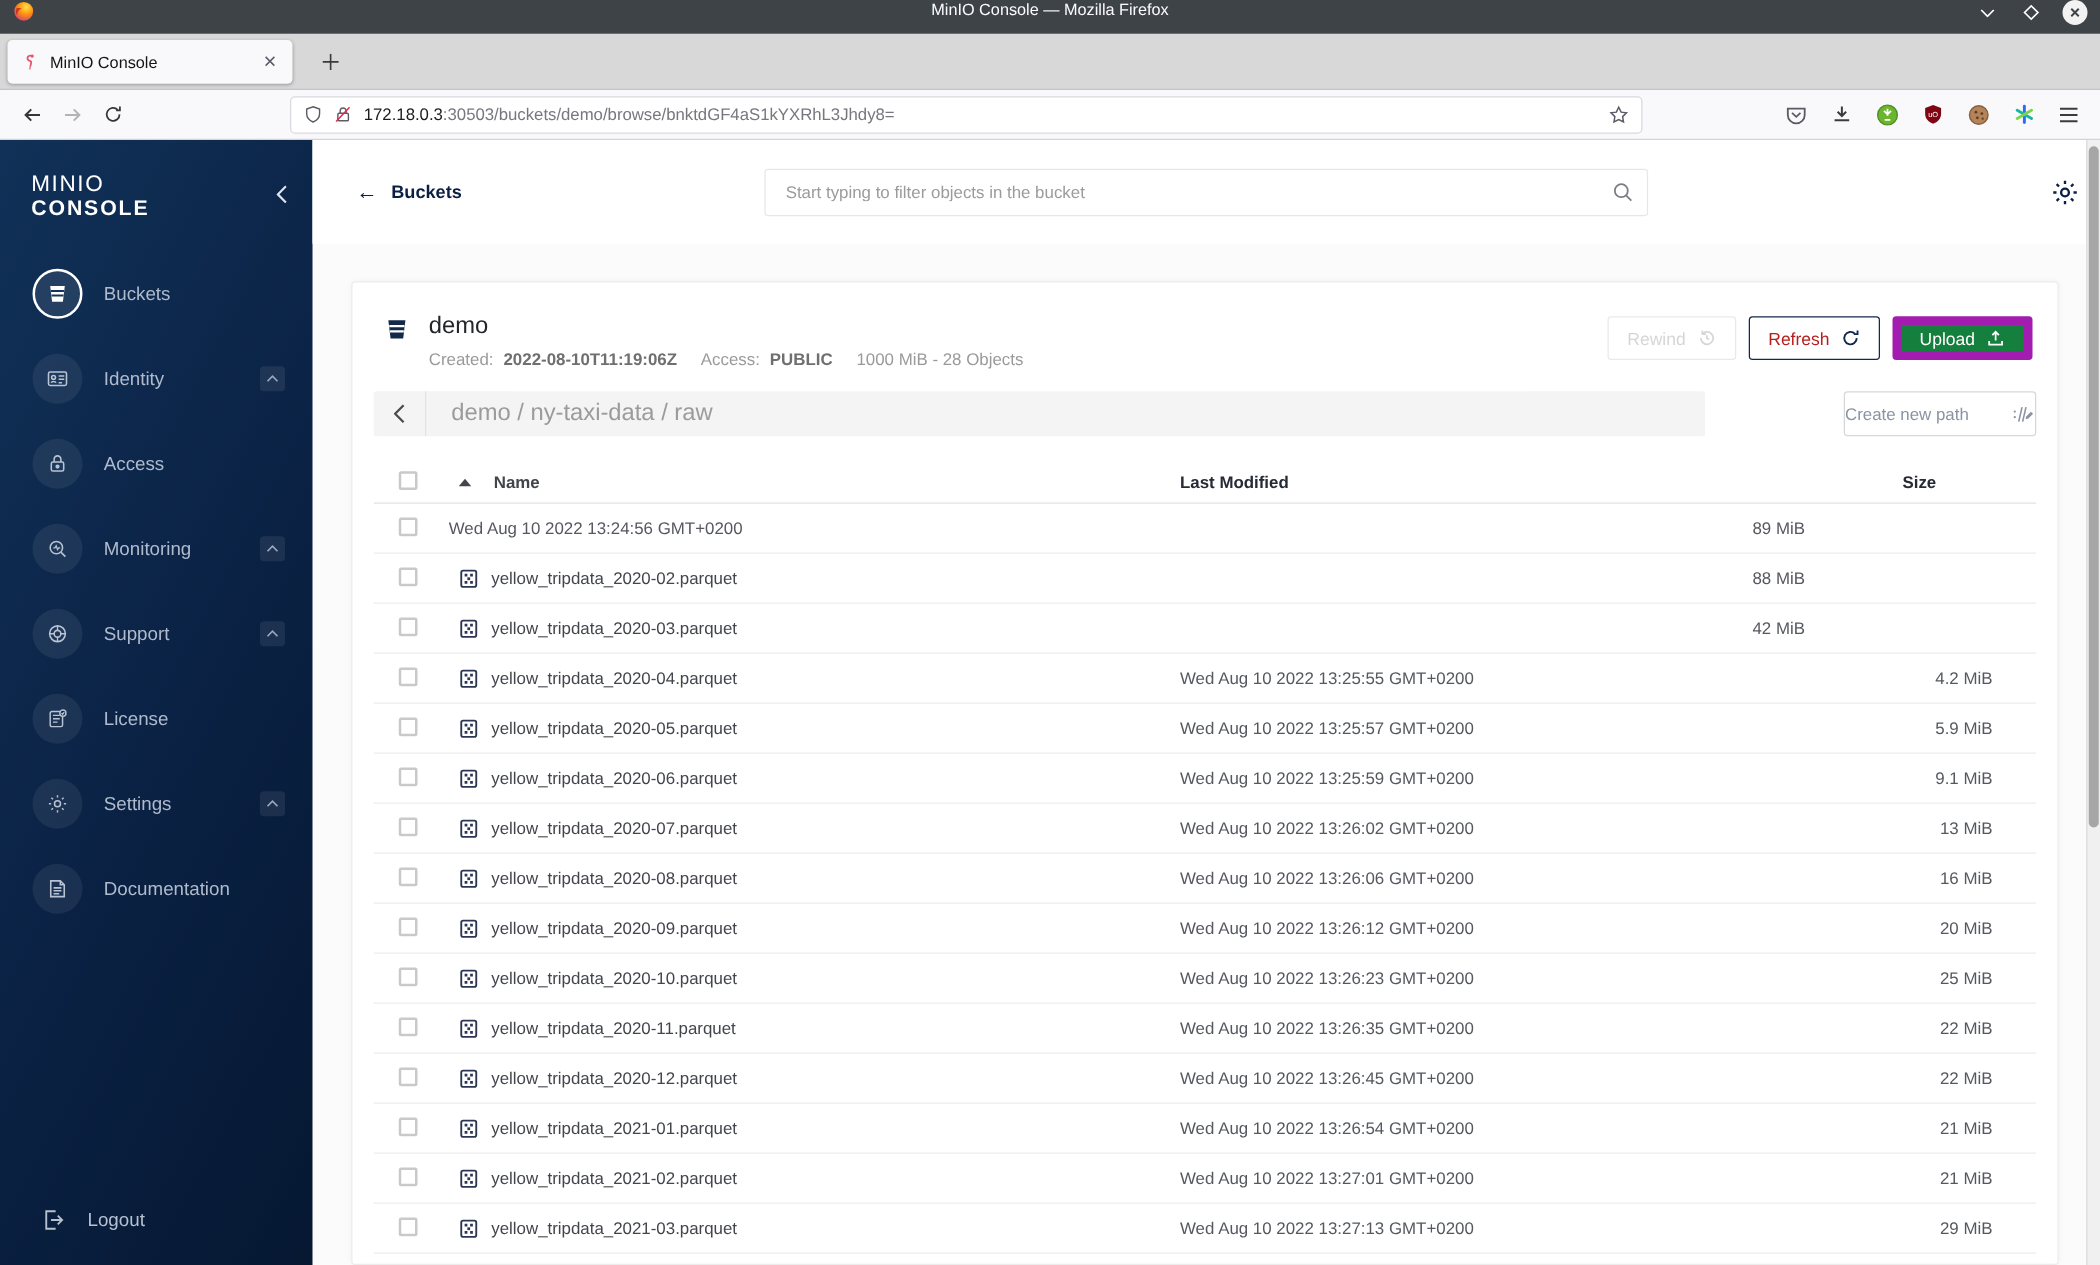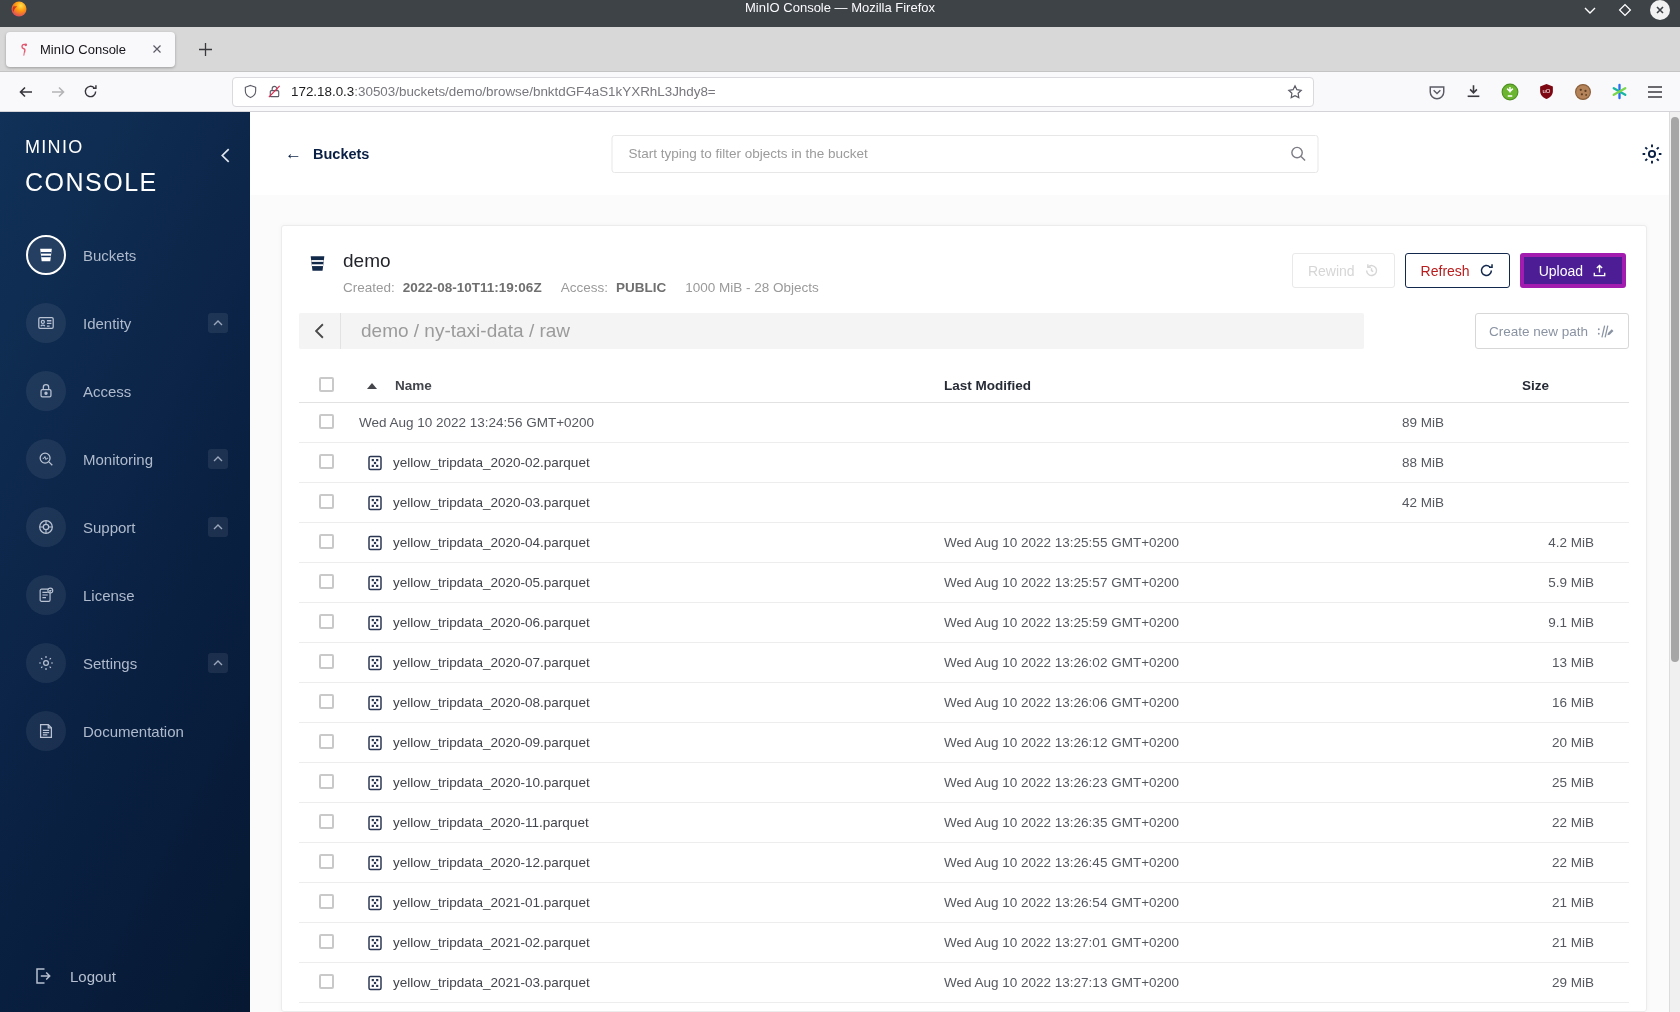--- a/index.html
+++ b/index.html
@@ -8,41 +8,41 @@
 
   
   .titlebar{height:27px;background:#3e4347;display:flex;align-items:flex-start;padding:0 10px;position:relative}
   .titlebar .fx{width:18px;height:18px}
   .titlebar .title{position:absolute;left:0;right:0;text-align:center;font-size:13px;color:#fbfbfe;pointer-events:none}
   .win-controls{margin-left:auto;display:flex;gap:15px;align-items:center;z-index:2}
   .win-btn{width:20px;height:20px;display:flex;align-items:center;justify-content:center;cursor:pointer}
   .close-circle{width:20px;height:20px;border-radius:50%;background:#f2f2f2;display:flex;align-items:center;justify-content:center;color:#3e4347;font-size:12px;font-weight:700}
 
   .tabbar{height:45px;background:#d8d8d8;display:flex;align-items:center;padding-left:6px;border-bottom:1px solid #c4c4c4}
-  .tab{width:169px;height:35px;background:#f9f9fb;border-radius:4px;display:flex;align-items:center;gap:9px;padding:0 8px 0 11px;box-shadow:0 1px 3px rgba(0,0,0,.28);font-size:13px;color:#15141a;cursor:pointer}
+  .tab{width:228px;height:35px;background:#f9f9fb;border-radius:4px;display:flex;align-items:center;gap:9px;padding:0 8px 0 11px;box-shadow:0 1px 3px rgba(0,0,0,.28);font-size:13px;color:#15141a;cursor:pointer}
   .tab .tab-close{margin-left:auto;color:#5b5b66;font-size:14px;width:20px;height:20px;display:flex;align-items:center;justify-content:center;border-radius:3px;cursor:pointer}
   .newtab{font-size:21px;color:#3a3a3e;margin-left:16px;font-weight:300;cursor:pointer;width:28px;height:28px;display:flex;align-items:center;justify-content:center}
 
   .navbar{height:40px;background:#f9f9fb;border-bottom:1px solid #d4d4d8;display:flex;align-items:center;padding:0 10px}
   .nav-btn{width:32px;height:30px;display:flex;align-items:center;justify-content:center;cursor:pointer;border-radius:3px}
   .urlbar{margin-left:126px;width:1082px;height:30px;background:#fff;border:1px solid #d9d9de;border-radius:4px;display:flex;align-items:center;gap:9px;padding:0 10px;cursor:text}
   .url-text{font-size:13.4px;white-space:nowrap;overflow:hidden}
   .url-host{color:#1d1d1f}
   .url-rest{color:#77777d}
   .urlbar .star{margin-left:auto}
   .right-icons{margin-left:auto;display:flex;gap:19px;align-items:center;padding-right:7px}
   .right-icons>*{cursor:pointer}
 
   
   .app{display:flex;height:900px}
 
   .sidebar{width:250px;flex-shrink:0;background:linear-gradient(118deg,#113158 0%,#0a2143 55%,#061832 100%);display:flex;flex-direction:column;position:relative;color:#c2cbd9}
   .logo{padding:26px 0 0 25px;line-height:1}
   .logo-top{font-size:18px;font-weight:400;letter-spacing:1.3px;color:#fff}
-  .logo-bottom{font-size:25px;font-weight:400;letter-spacing:1.5px;color:#fff;margin-top:14px}
+  .logo-bottom{font-size:17px;font-weight:700;letter-spacing:1.5px;color:#fff;margin-top:2px}
   .collapse{position:absolute;top:36px;right:20px;cursor:pointer}
   .side-nav{margin-top:38px;display:flex;flex-direction:column;gap:24px}
   .nav-item{display:flex;align-items:center;gap:17px;padding-left:26px;height:44px;position:relative;font-size:15px;color:#afbacc;cursor:pointer}
   .icon-circle{width:40px;height:40px;border-radius:50%;background:rgba(255,255,255,.07);display:flex;align-items:center;justify-content:center;color:#b9c3d3;flex-shrink:0}
   .nav-item.active .icon-circle{border:2px solid #fff;color:#fff;background:rgba(255,255,255,.09)}
   .caret{position:absolute;right:22px;width:20px;height:20px;background:rgba(255,255,255,.08);border-radius:3px;display:flex;align-items:center;justify-content:center;cursor:pointer}
   .logout{margin-top:auto;margin-bottom:26px;padding-left:32px;display:flex;align-items:center;gap:18px;font-size:15px;color:#b6c0d0;cursor:pointer}
 
   .main{flex:1;display:flex;flex-direction:column;background:#fbfbfb;min-width:0}
   .page-header{height:83px;background:#fff;display:flex;align-items:center;padding:0 16px 0 35px;position:relative}
@@ -59,27 +59,27 @@
   .bh-icon{color:#13294a;margin-top:3px}
   .bh-left{display:flex;gap:15px}
   .bh-name{font-size:19px;font-weight:400;color:#23252b}
   .bh-meta{margin-top:8px;font-size:13.5px;color:#9a9a9a;display:flex;align-items:center}
   .bh-meta b{color:#6f6f6f;font-weight:700;margin-left:8px}
   .bh-meta .sep{margin-left:19px}
   .bh-actions{margin-left:auto;display:flex;gap:10px;margin-top:3px}
   .btn{height:35px;border-radius:3px;font-size:14px;display:inline-flex;align-items:center;gap:9px;padding:0 15px;background:#fff;cursor:pointer;font-family:"Liberation Sans",sans-serif}
   .btn-rewind{border:1px solid #e9e9e9;color:#d6d6d6;cursor:default}
   .btn-refresh{border:1px solid #12284c;color:#b91c1c}
-  .btn-upload{background:#4c1d95;color:#fff;border:4px solid #a21caf}
+  .btn-upload{background:#15803d;color:#fff;border:7px solid #a21caf}
 
   .path-row{display:flex;margin:18px 17px 0}
   .crumb-bar{flex:1;height:36px;background:#f4f4f4;border-radius:2px;display:flex;align-items:center;overflow:hidden}
   .crumb-back{width:42px;height:100%;display:flex;align-items:center;justify-content:center;border-right:1px solid #e2e2e2;cursor:pointer;color:#4a4a4a}
   .crumb-path{margin-left:20px;font-size:19px;color:#9b9b9b}
-  .create-path{width:154px;margin-left:111px;height:36px;border:1px solid #d7d7d7;border-radius:3px;background:#fff;color:#8a93a2;font-size:13.5px;display:flex;align-items:center;justify-content:center;gap:9px;cursor:pointer;flex-shrink:0}
+  .create-path{width:154px;margin-left:111px;height:36px;border:1px solid #d7d7d7;border-radius:3px;background:#fff;color:#8a93a2;font-size:13.5px;display:flex;align-items:center;justify-content:space-between;gap:9px;cursor:pointer;flex-shrink:0}
 
   .table{margin:20px 17px 0;display:flex;flex-direction:column}
   .thead,.trow{display:grid;grid-template-columns:40px 585px 1fr 150px;align-items:center;padding-left:20px}
   .thead{height:34px;border-bottom:1px solid #e2e2e2;font-size:13.5px;font-weight:700;color:#262b35}
   .trow{height:40px;border-bottom:1px solid #ededed;font-size:13.5px;color:#55585f;cursor:pointer}
   .ncell{display:flex;align-items:center;gap:10px;padding-left:8px;color:#43454c;overflow:hidden;white-space:nowrap}
   .scell{text-align:right;padding-right:35px}
   .thead .scell{padding-right:80px}
   .sort-tri{width:0;height:0;border-left:5px solid transparent;border-right:5px solid transparent;border-bottom:6px solid #44464c;display:inline-block;margin-right:8px}
   .cb{width:15px;height:15px;border:2px solid #c9c9c9;border-radius:2px;background:#fff;display:inline-block;cursor:pointer}

